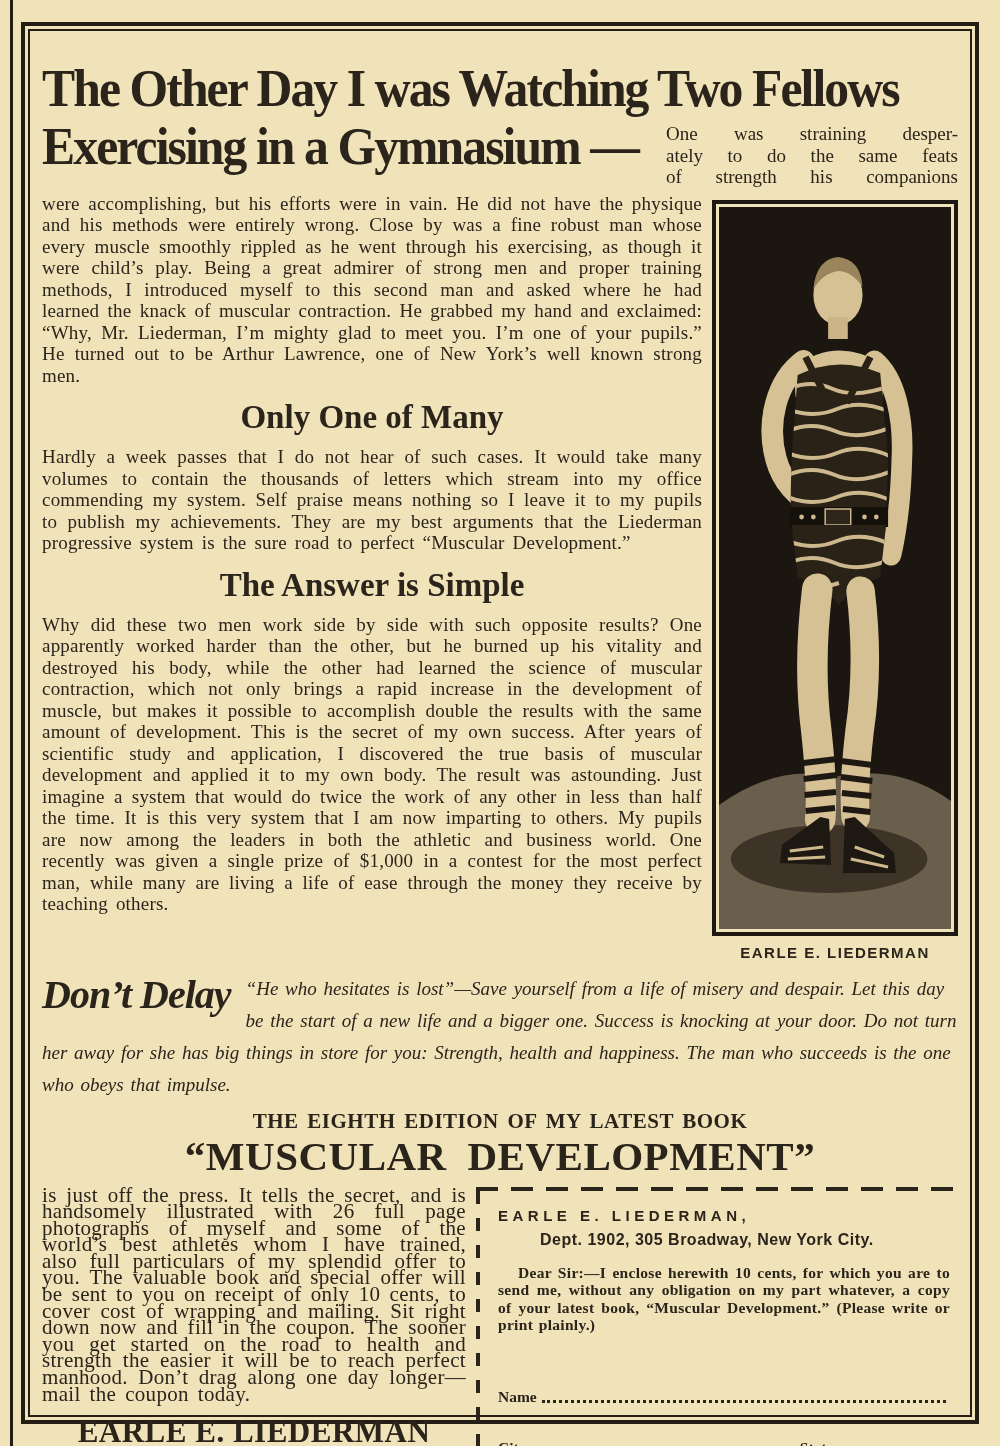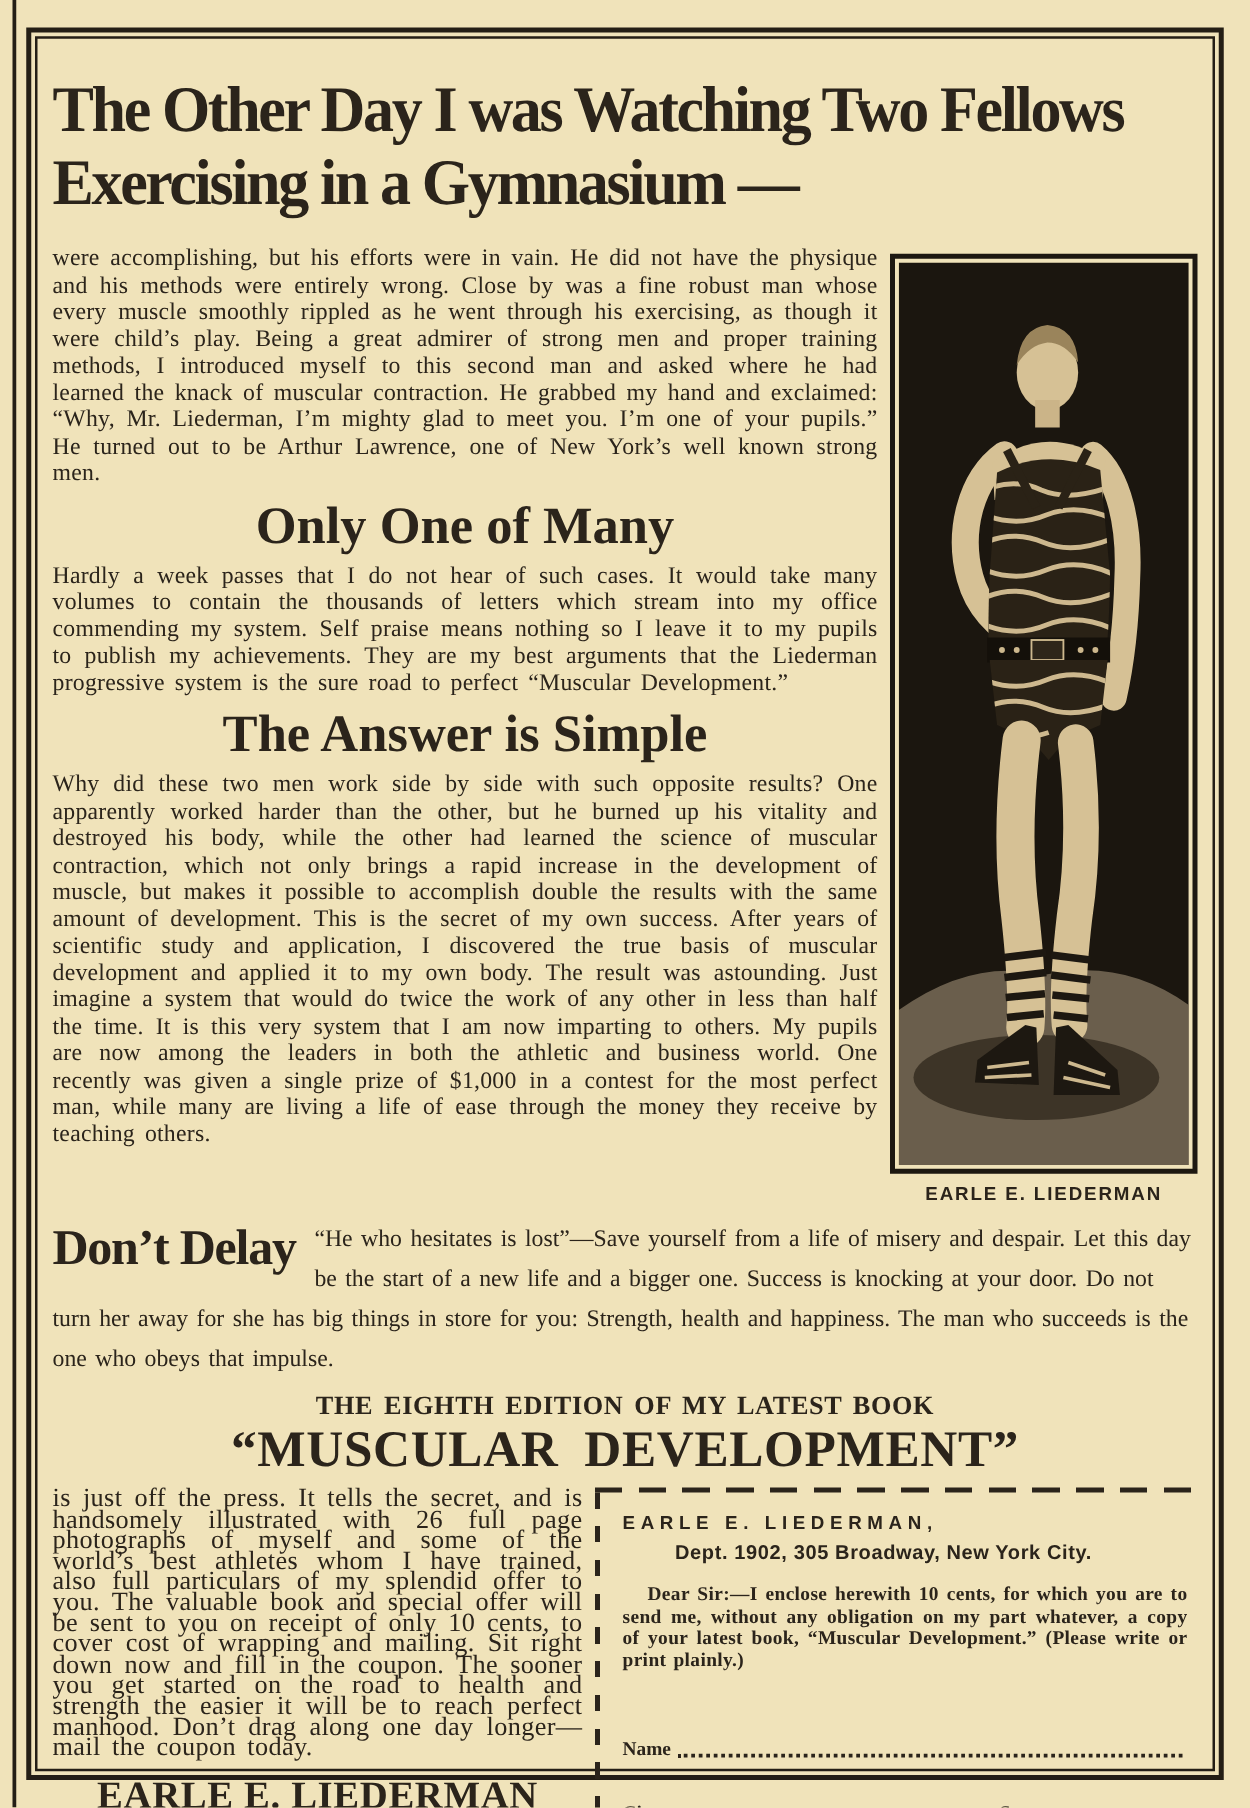--- a/index.html
+++ b/index.html
@@ -19,37 +19,37 @@
   
   .headline-1 { font-size:52px; line-height:58px; font-weight:700; letter-spacing:-2px;
                 white-space:nowrap; transform:scaleX(.955); transform-origin:left; }
   .headline-row2 { display:flex; align-items:flex-start; }
   .headline-2 { font-size:52px; line-height:58px; font-weight:700; letter-spacing:-2px;
                 white-space:nowrap; transform:scaleX(.955); transform-origin:left; flex:0 0 auto; }
   .headline-aside { margin-left:auto; width:296px; padding-top:5px; }
   .headline-aside div { font-size:19px; line-height:21.5px; text-align:justify; text-align-last:justify; }
 
   
-  .columns { display:flex; margin-top:20px;justify-content:flex-end; }
+  .columns { display:flex; margin-top:5px;justify-content:flex-end; }
   .col-left { width:660px; }
   .col-right { width:246px; margin-left:10px; padding-top:7px; }
 
   .body-par { font-size:19px; line-height:21.5px; text-align:justify;
               word-spacing:3px; letter-spacing:.2px; }
-  .sec-head { font-size:42px; line-height:38px; font-weight:700; text-align:center;
+  .sec-head { font-size:33px; line-height:38px; font-weight:700; text-align:center;
               margin:12px 0 10px; letter-spacing:0; }
 
   
   .photo-frame { border:4px solid #1d1811; background:#f0e3ba; padding:3px; width:246px; height:736px; }
   .photo-frame svg { display:block; width:100%; height:100%; }
   .photo-caption { margin-top:8px; text-align:center; font-family:"Liberation Sans","DejaVu Sans",sans-serif;
                    font-weight:700; font-size:15px; letter-spacing:1.5px; }
 
   
-  .dont-delay { margin-top:12px; }
+  .dont-delay { margin-top:12px;font-style:italic; }
   .dd-head { float:left; font-size:40px; line-height:44px; font-weight:700; padding-right:15px; letter-spacing:-1px; }
   .dd-body { font-size:19px; line-height:32px; text-align:justify; word-spacing:2px; }
   .dont-delay::after { content:""; display:block; clear:both; }
 
   
   .book-promo { text-align:center; margin-top:8px; }
   .book-kicker { font-size:21px; line-height:24px; font-weight:700; letter-spacing:.5px; word-spacing:3px; }
   .book-title { font-size:41px; line-height:46px; font-weight:700; letter-spacing:.5px; word-spacing:10px; }
 
   
@@ -87,20 +87,25 @@
 <div class="frame">
   <div class="frame-inner"></div>
 </div>
 
 <div class="content">
 
   <div class="headline-1">The Other Day I was Watching Two Fellows</div>
 
   <div class="headline-row2">
     <div class="headline-2">Exercising in a Gymnasium —</div>
+    <div class="headline-aside">
+      <div>One was straining desper-</div>
+      <div>ately to do the same feats</div>
+      <div>of strength his companions</div>
+    </div>
   </div>
 
   <div class="columns">
     <div class="col-left">
       <p class="body-par">were accomplishing, but his efforts were in vain.  He did not have the physique and his methods were entirely wrong.  Close by was a fine robust man whose every muscle smoothly rippled as he went through his exercising, as though it were child’s play.  Being a great admirer of strong men and proper training methods, I introduced myself to this second man and asked where he had learned the knack of muscular contraction.  He grabbed my hand and exclaimed: “Why, Mr. Liederman, I’m mighty glad to meet you.  I’m one of your pupils.”  He turned out to be Arthur Lawrence, one of New York’s well known strong men.</p>
       <h2 class="sec-head">Only One of Many</h2>
       <p class="body-par">Hardly a week passes that I do not hear of such cases.  It would take many volumes to contain the thousands of letters which stream into my office commending my system.  Self praise means nothing so I leave it to my pupils to publish my achievements.  They are my best arguments that the Liederman progressive system is the sure road to perfect “Muscular Development.”</p>
       <h2 class="sec-head">The Answer is Simple</h2>
       <p class="body-par">Why did these two men work side by side with such opposite results?  One apparently worked harder than the other, but he burned up his vitality and destroyed his body, while the other had learned the science of muscular contraction, which not only brings a rapid increase in the development of muscle, but makes it possible to accomplish double the results with the same amount of development.  This is the secret of my own success.  After years of scientific study and application, I discovered the true basis of muscular development and applied it to my own body.  The result was astounding.  Just imagine a system that would do twice the work of any other in less than half the time.  It is this very system that I am now imparting to others.  My pupils are now among the leaders in both the athletic and business world.  One recently was given a single prize of $1,000 in a contest for the most perfect man, while many are living a life of ease through the money they receive by teaching others.</p>
     </div>

